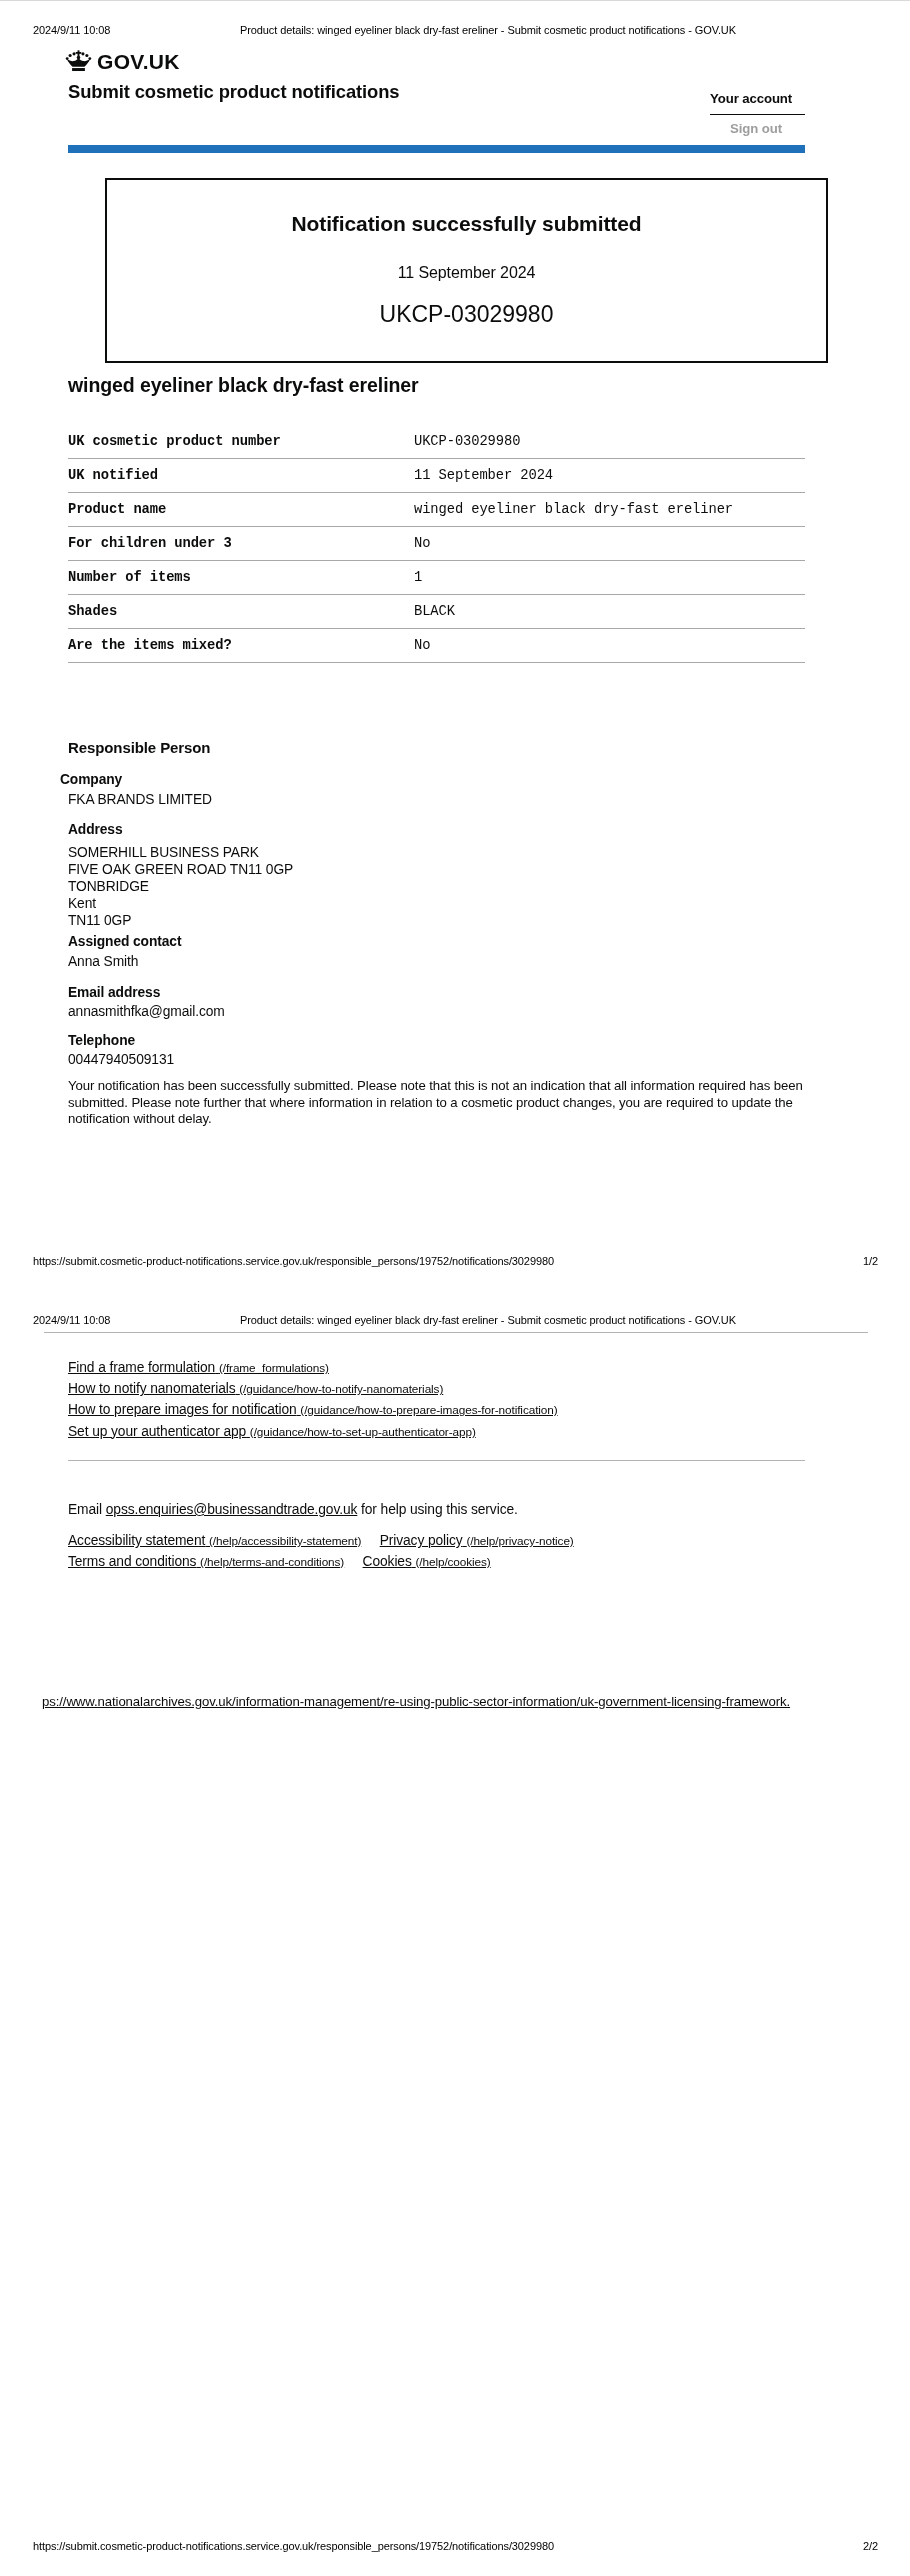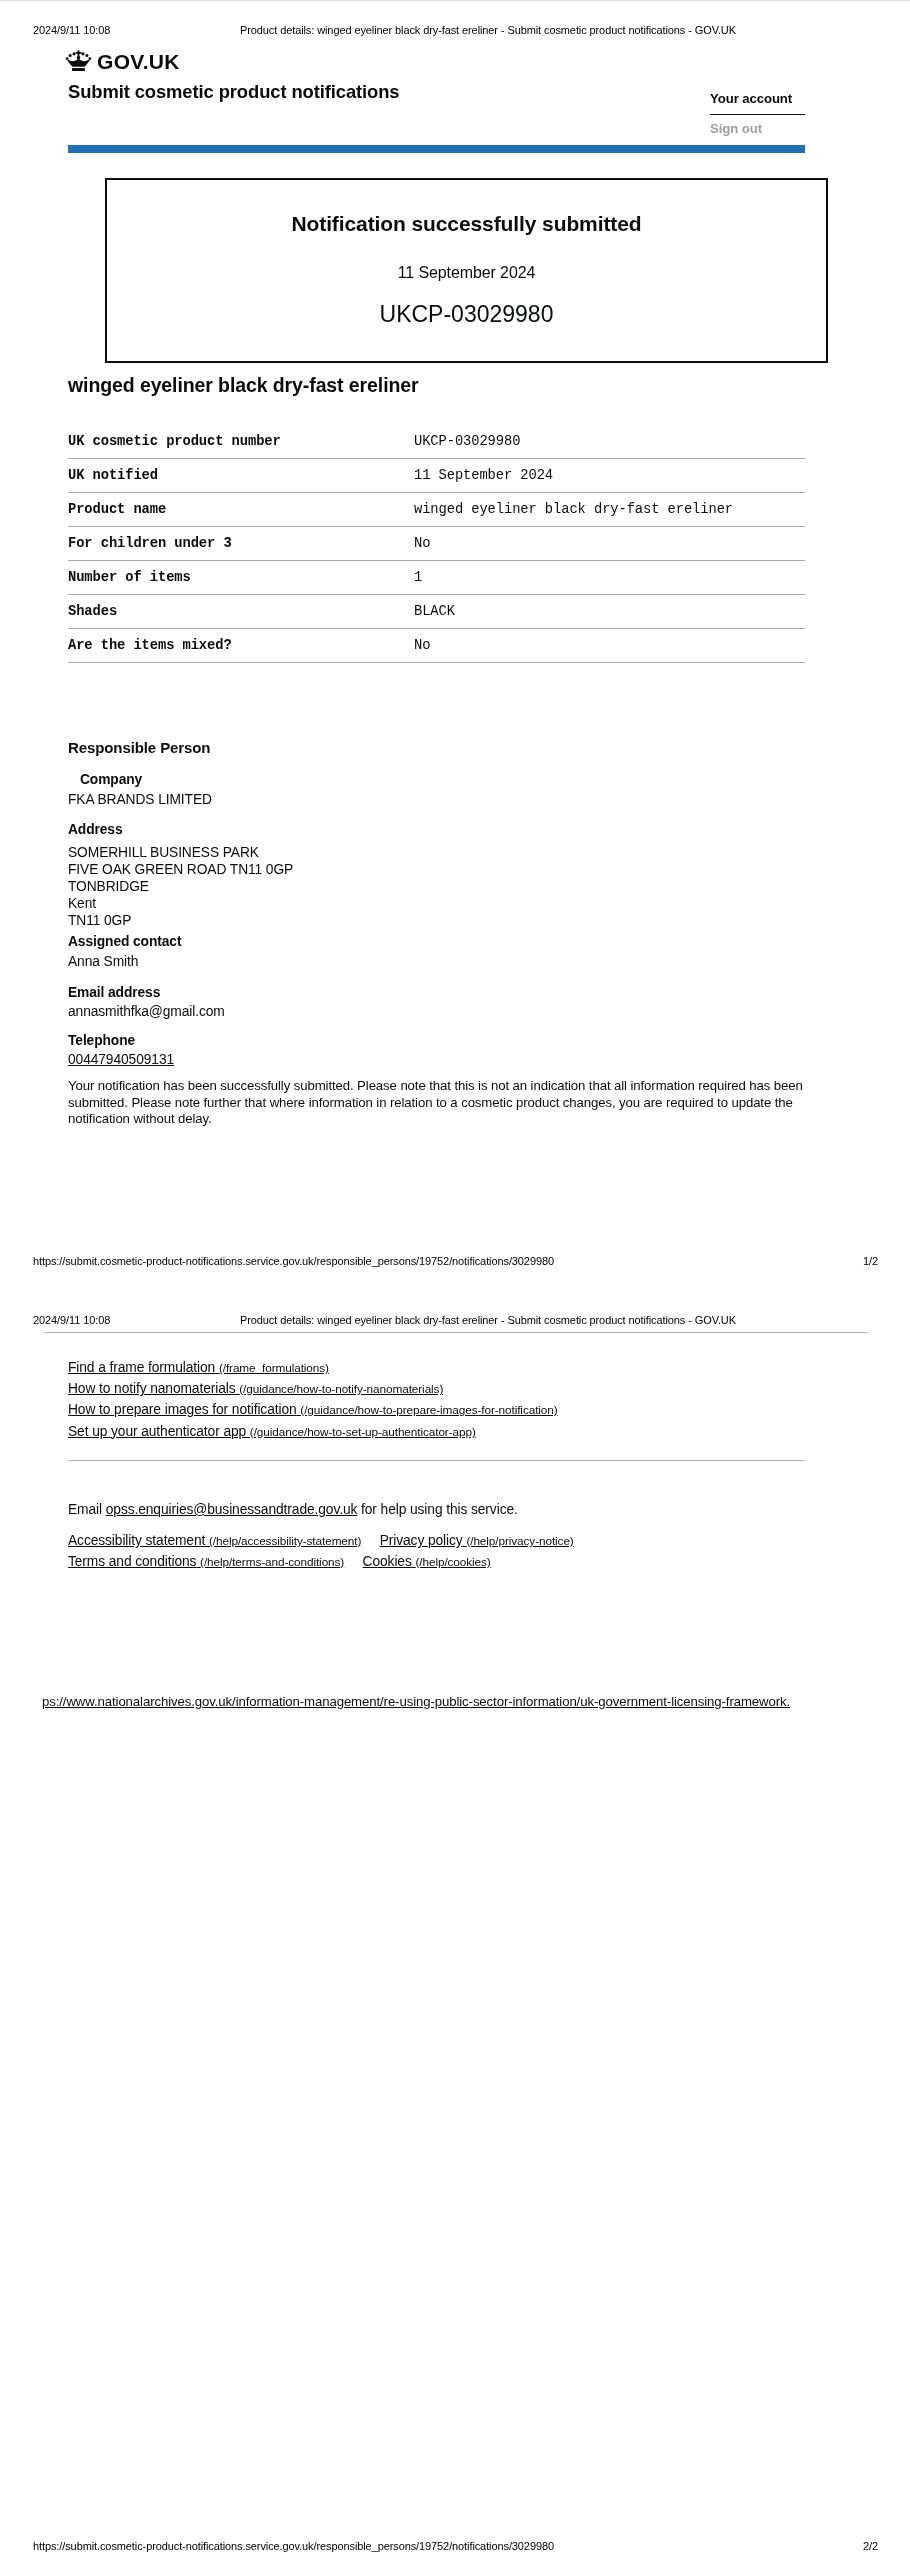--- a/index.html
+++ b/index.html
@@ -9,21 +9,21 @@
     letter-spacing:-0.1px;
   }
   .abs{position:absolute;}
   .nowrap{white-space:nowrap;}
   .meta{font-size:11px;color:#000;}
   .topline{position:absolute;left:0;top:0;width:100%;height:1.1px;background:#d9d9d9;}
   .logo-text{font-size:21px;font-weight:bold;letter-spacing:0.3px;}
   .service-name{font-size:18.4px;font-weight:bold;}
   .account-label{font-size:13.2px;font-weight:bold;}
   .account-rule{height:0;border-top:1.7px solid #0b0c0c;margin-top:7.5px;}
-  .signout{font-size:13.2px;font-weight:bold;color:#9e9e9e;text-decoration:none;display:inline-block;margin-top:6.3px;}
+  .signout{font-size:13.2px;font-weight:bold;color:#9e9e9e;text-decoration:none;display:inline-block;margin-top:6.3px;margin-left:20px;}
   .bluebar{position:absolute;left:68px;top:145px;width:737px;height:8px;background:#1f72b9;}
   .panel{position:absolute;left:69px;top:178px;width:719px;height:181px;border:2.9px solid #0b0c0c;text-align:center;margin-left:36px;}
   .panel-title{position:absolute;left:0;top:32px;width:100%;font-size:21px;font-weight:bold;}
   .panel-date{position:absolute;left:0;top:84px;width:100%;font-size:16px;}
   .panel-ref{position:absolute;left:0;top:121px;width:100%;font-size:23px;letter-spacing:0;}
   .h2-product{position:absolute;left:68px;top:374px;font-size:19.5px;font-weight:bold;}
   .dtable{position:absolute;left:68px;top:425px;width:737px;}
   .trow{display:flex;align-items:center;height:33px;border-bottom:1.1px solid #a8a8a8;font-size:13.8px;font-family:Liberation Mono, monospace;}
   .trow .tlabel{width:346px;font-weight:bold;flex:none;}
   .trow .tvalue{flex:1;}
@@ -113,40 +113,40 @@
       <div class="tvalue">BLACK</div>
     </div>
     <div class="trow">
       <div class="tlabel">Are the items mixed?</div>
       <div class="tvalue">No</div>
     </div>
   </div>
 
   <div class="abs rp-heading nowrap" style="left:68px;top:739px;">Responsible Person</div>
 
-  <div class="abs sec-label nowrap" style="left:80px;top:772px;">Company</div>
+  <div class="abs sec-label nowrap" style="left:60px;top:772px;">Company</div>
   <div class="abs sec-value nowrap" style="left:68px;top:792px;">FKA BRANDS LIMITED</div>
 
   <div class="abs sec-label nowrap" style="left:68px;top:822px;">Address</div>
   <div class="abs addr" style="left:68px;top:844px;">
     <div>SOMERHILL BUSINESS PARK</div>
     <div>FIVE OAK GREEN ROAD TN11 0GP</div>
     <div>TONBRIDGE</div>
     <div>Kent</div>
     <div>TN11 0GP</div>
   </div>
 
   <div class="abs sec-label nowrap" style="left:68px;top:934px;">Assigned contact</div>
   <div class="abs sec-value nowrap" style="left:68px;top:954px;">Anna Smith</div>
 
   <div class="abs sec-label nowrap" style="left:68px;top:985px;">Email address</div>
   <div class="abs sec-value nowrap" style="left:68px;top:1004px;">annasmithfka@gmail.com</div>
 
   <div class="abs sec-label nowrap" style="left:68px;top:1033px;">Telephone</div>
-  <div class="abs sec-value nowrap" style="left:68px;top:1052px;text-decoration:underline;">00447940509131</div>
+  <div class="abs sec-value nowrap" style="left:68px;top:1052px;">00447940509131</div>
 
   <div class="abs para" style="left:68px;top:1078px;">Your notification has been successfully submitted. Please note that this is not an indication that all information required has been submitted. Please note further that where information in relation to a cosmetic product changes, you are required to update the notification without delay.</div>
 
   <div class="abs pagefoot nowrap" style="left:33px;top:1255px;">https://submit.cosmetic-product-notifications.service.gov.uk/responsible_persons/19752/notifications/3029980</div>
   <div class="abs pagefoot nowrap" style="right:32px;top:1255px;">1/2</div>
 
   <div class="abs meta nowrap" style="left:33px;top:1314px;">2024/9/11 10:08</div>
   <div class="abs meta nowrap" style="left:240px;top:1314px;">Product details: winged eyeliner black dry-fast ereliner - Submit cosmetic product notifications - GOV.UK</div>
 
   <div class="abs grayrule" style="left:44px;top:1332px;width:824px;"></div>

